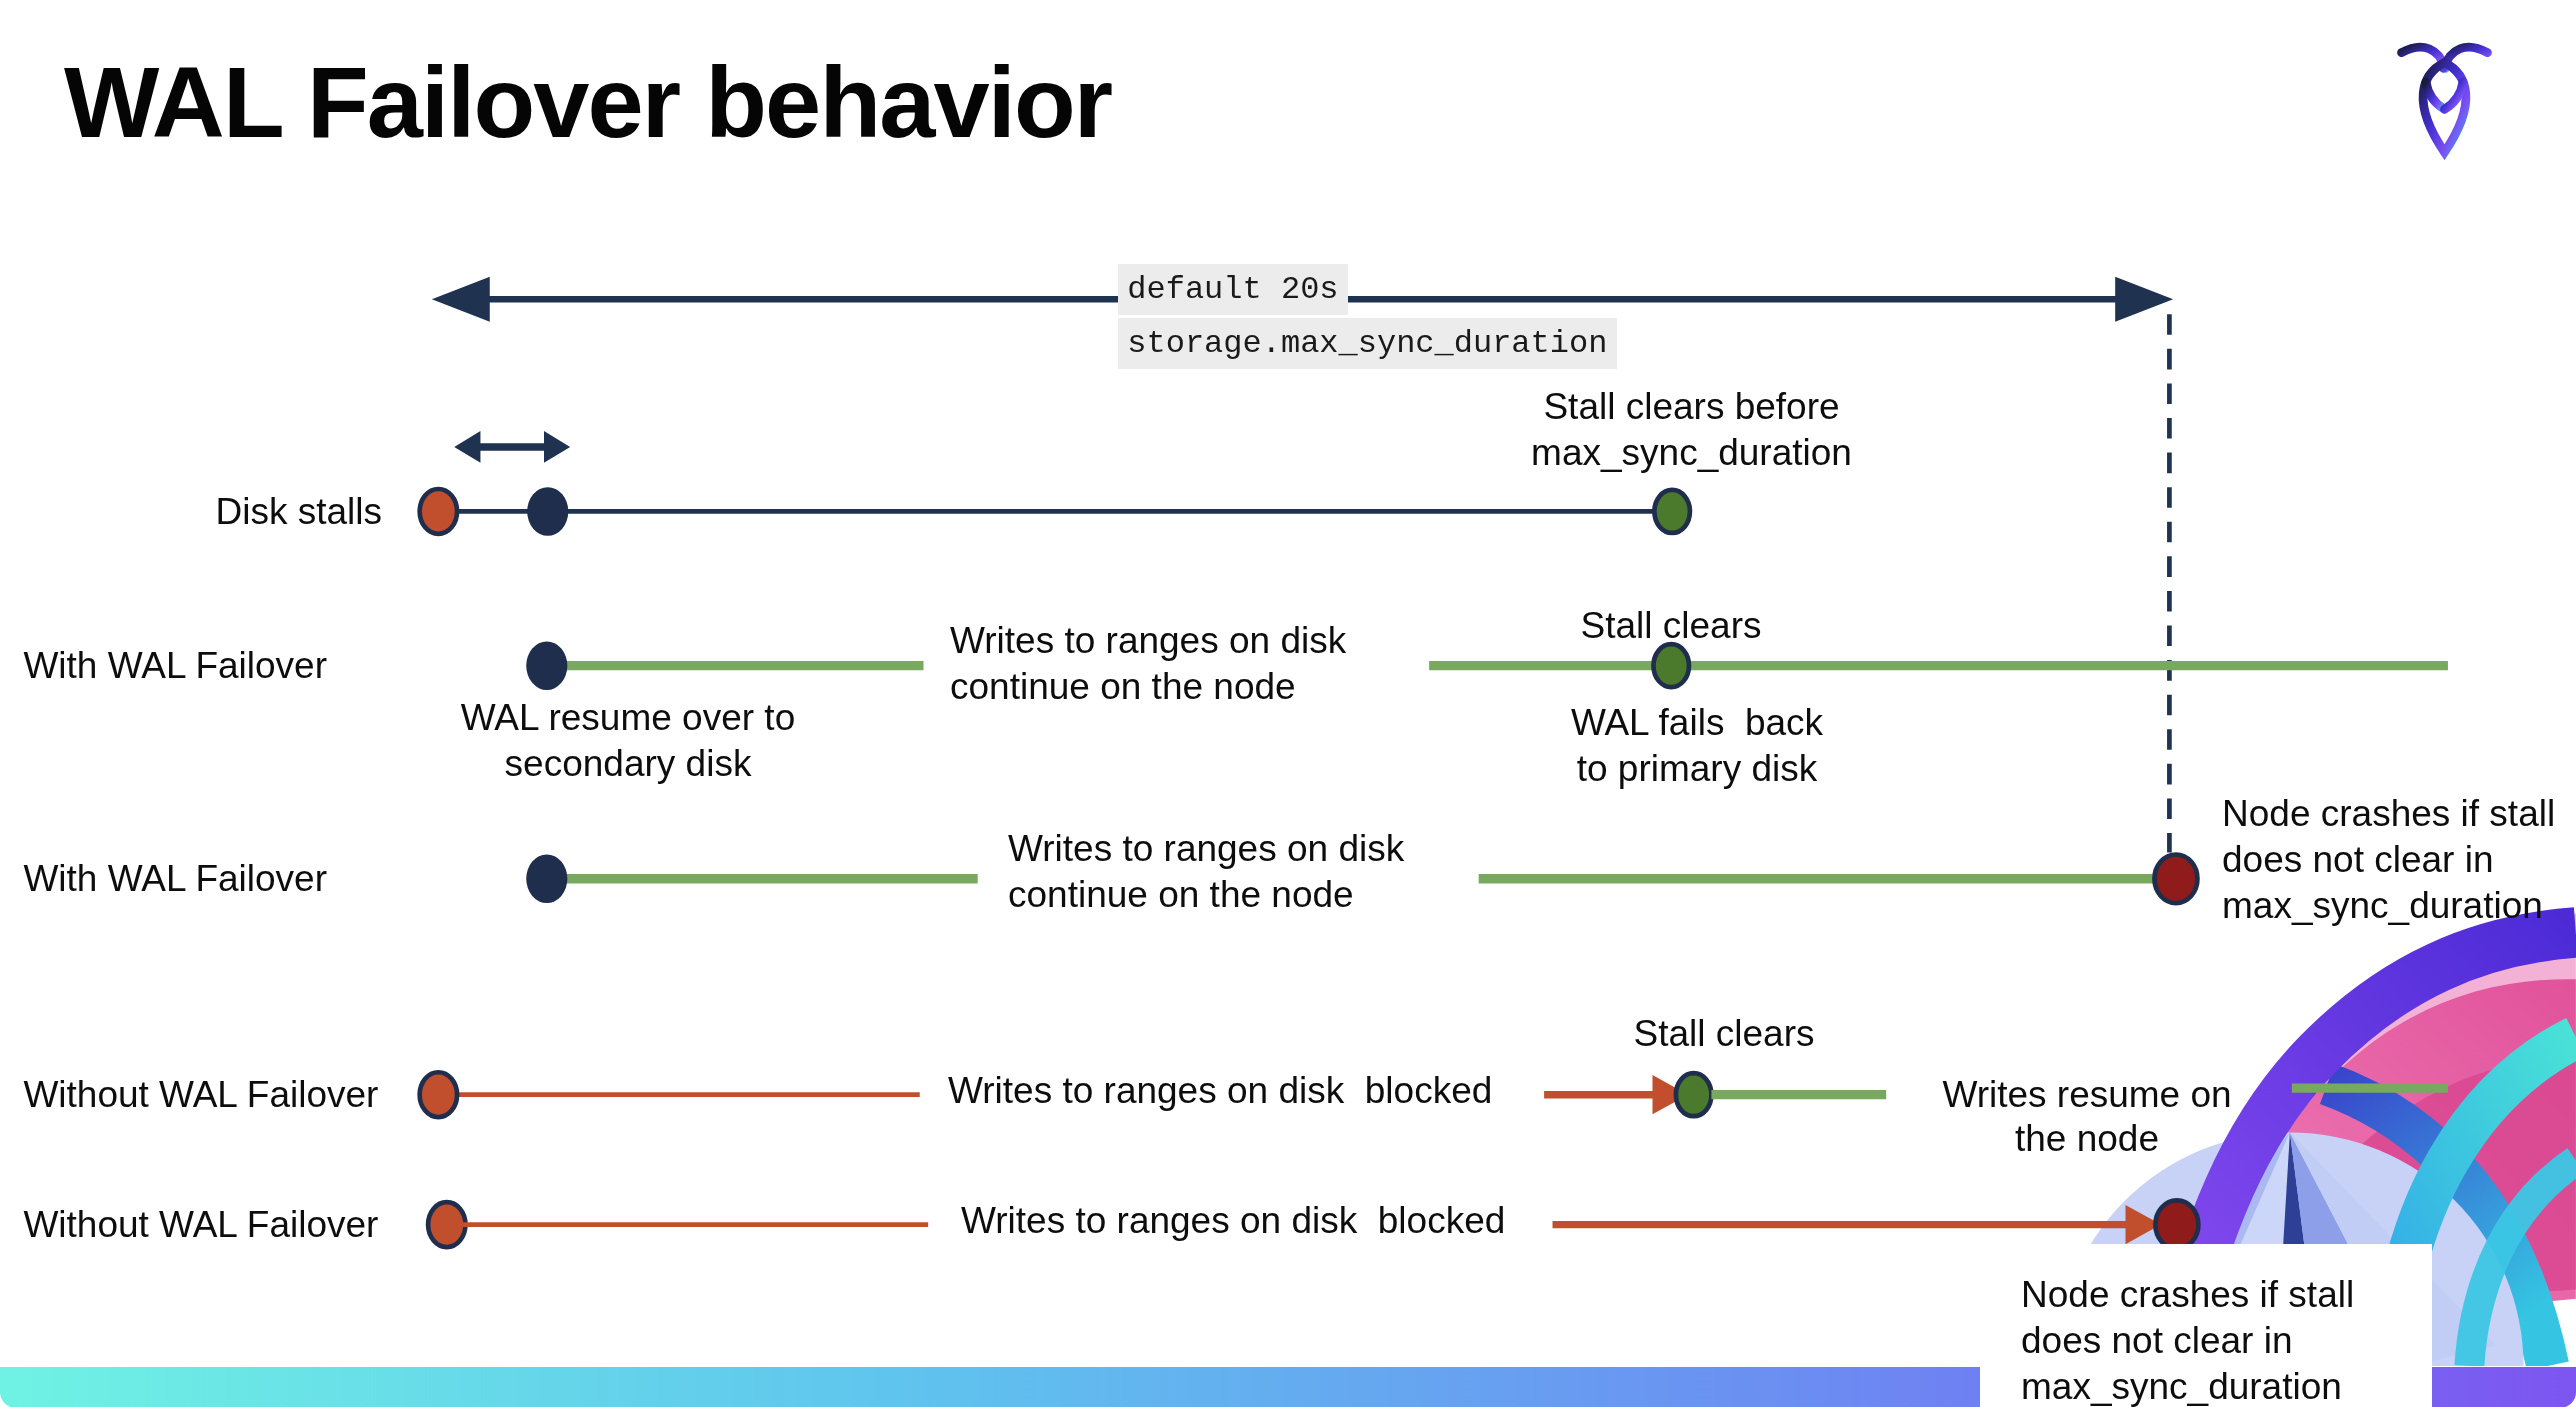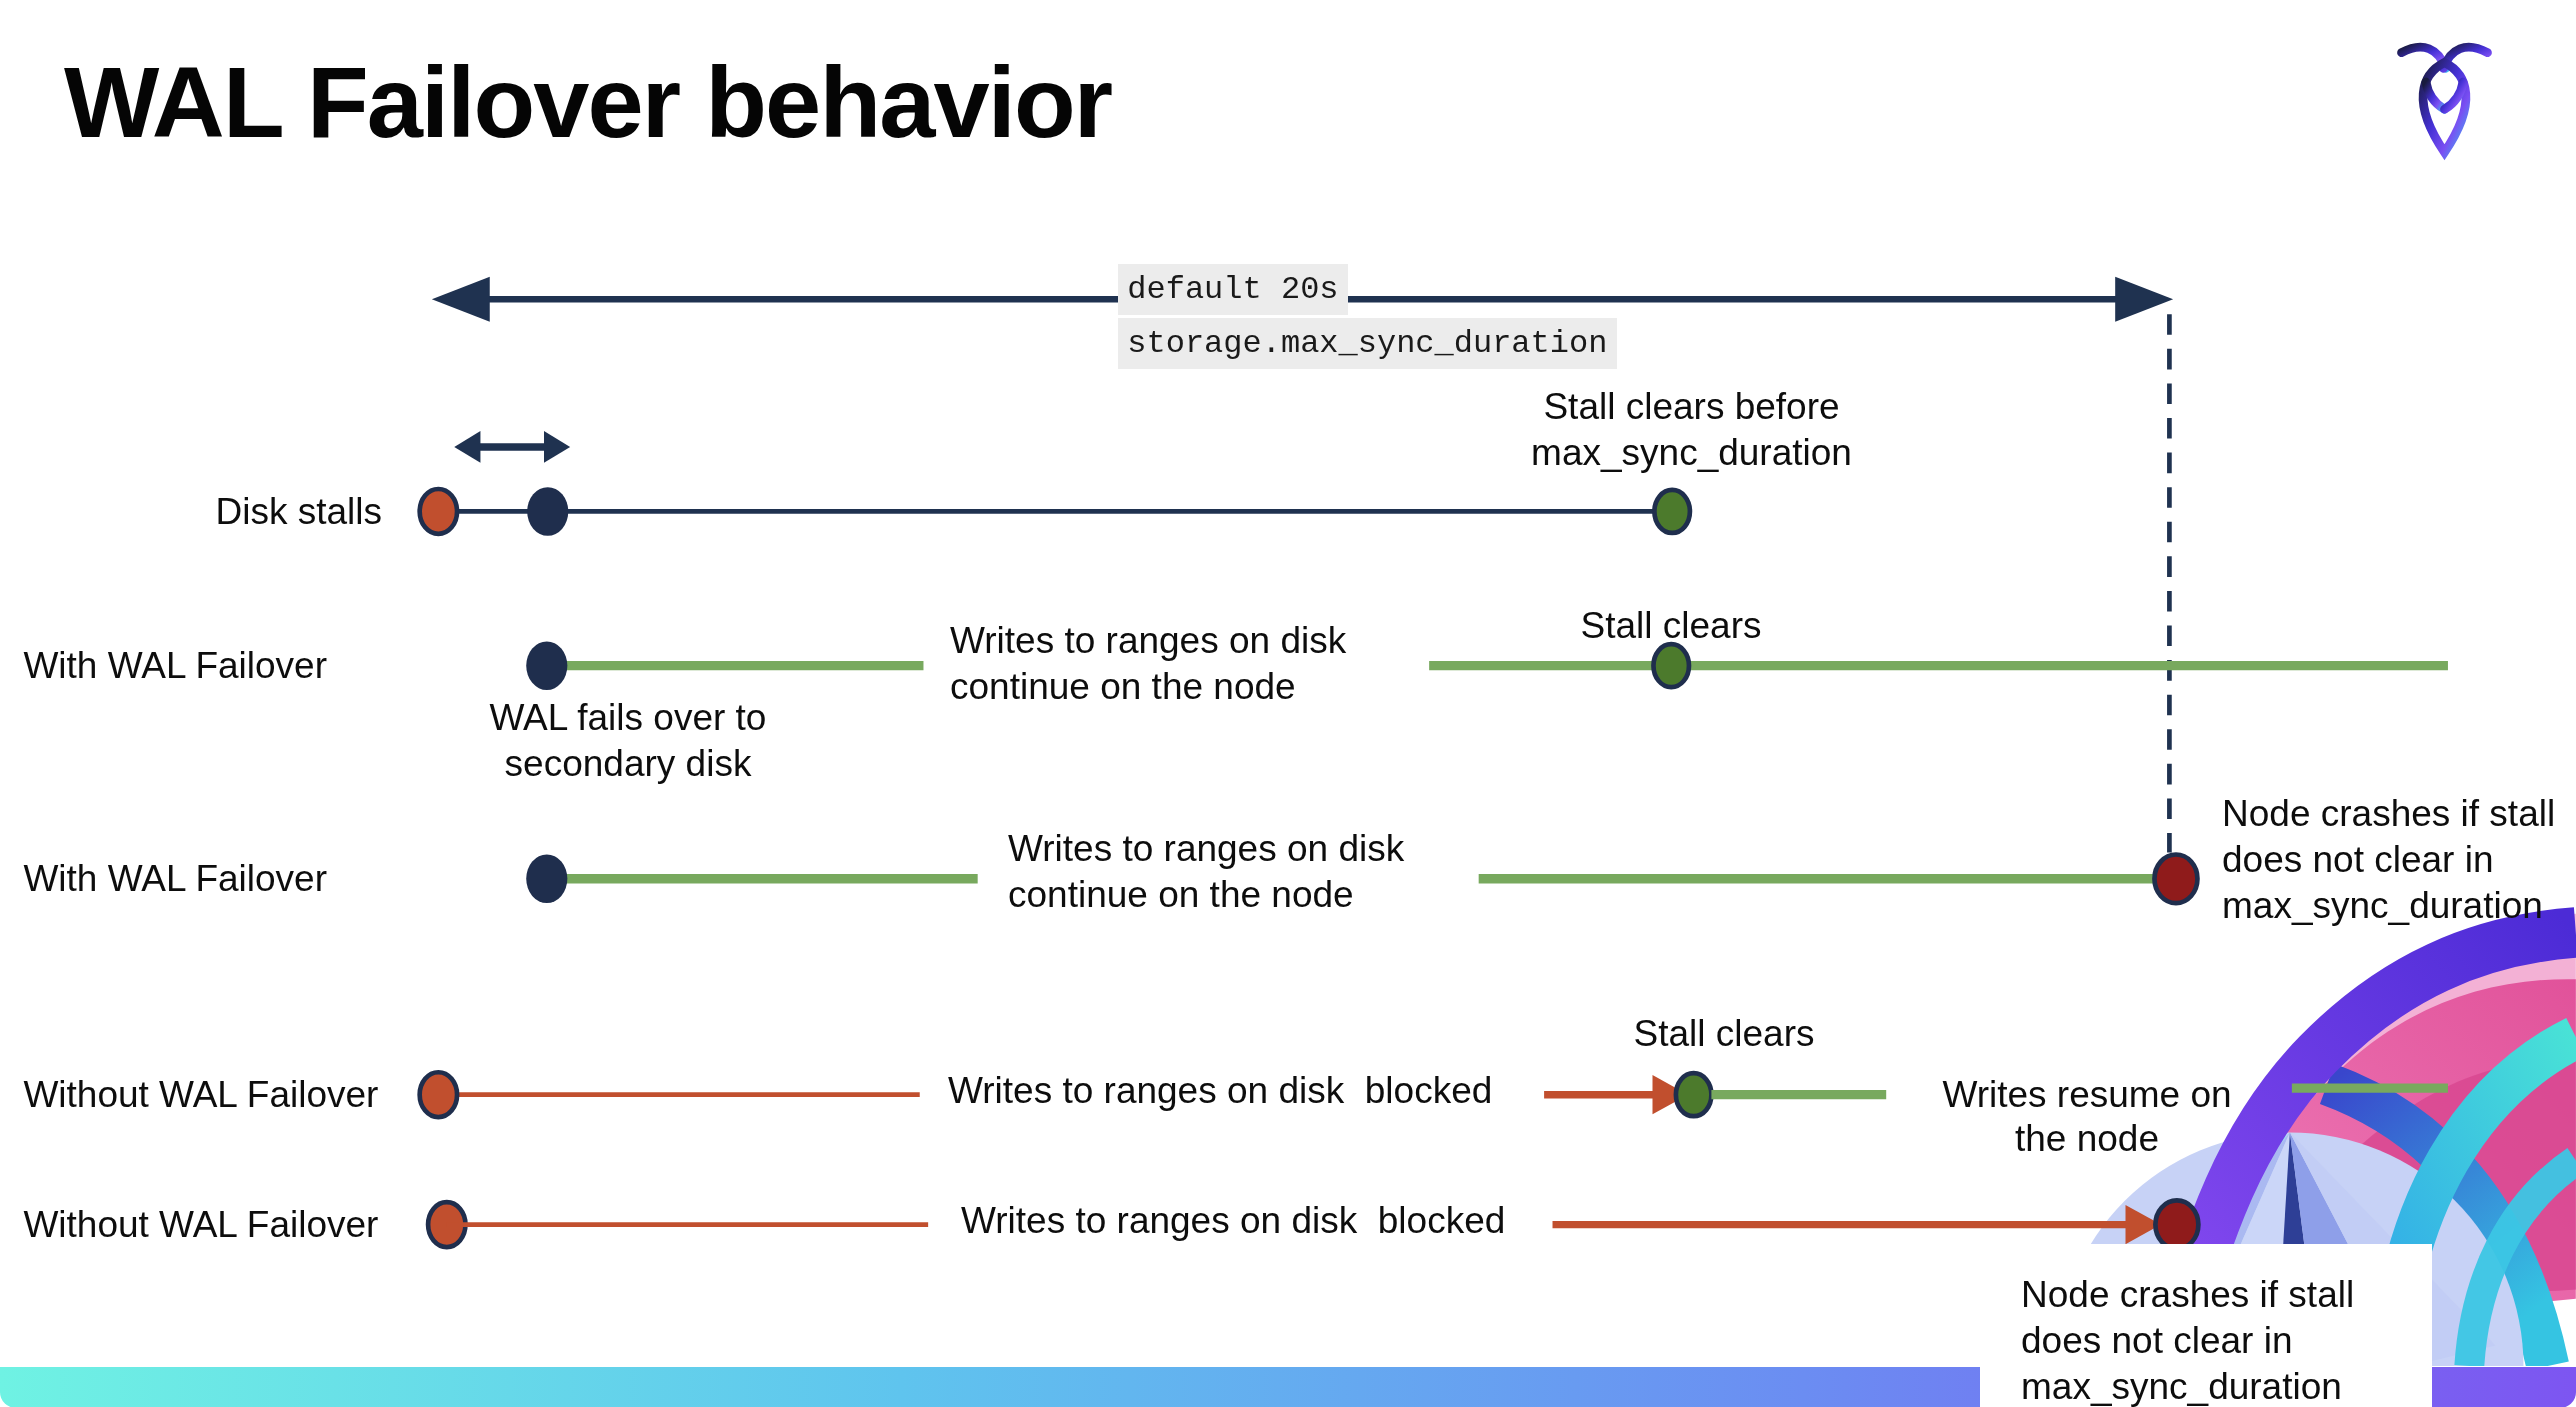--- a/index.html
+++ b/index.html
@@ -148,22 +148,24 @@
   <div class="note" style="left:23.4px;top:643px;">With WAL Failover</div>
   <div class="note" style="left:23.4px;top:856px;">With WAL Failover</div>
   <div class="note" style="left:23.4px;top:1072px;">Without WAL Failover</div>
   <div class="note" style="left:23.4px;top:1202px;">Without WAL Failover</div>
 
   <div class="note center" style="left:1458px;top:384px;width:467px;">Stall clears before
 max_sync_duration</div>
   <div class="note" style="left:950px;top:618px;">Writes to ranges on disk
 continue on the node</div>
   <div class="note center" style="left:1484px;top:603px;width:374px;">Stall clears</div>
-  <div class="note center" style="left:417px;top:695px;width:422px;">WAL fails over to
+  <div class="note center" style="left:417px;top:695px;width:422px;">WAL resume over to
 secondary disk</div>
+  <div class="note center" style="left:1486px;top:700px;width:422px;">WAL fails  back
+to primary disk</div>
   <div class="note" style="left:1008px;top:826px;">Writes to ranges on disk
 continue on the node</div>
   <div class="note" style="left:2222px;top:791px;width:348px;">Node crashes if stall
 does not clear in
 max_sync_duration</div>
   <div class="note" style="left:948px;top:1068px;">Writes to ranges on disk  blocked</div>
   <div class="note center" style="left:1537px;top:1011px;width:374px;">Stall clears</div>
   <div class="note center" style="left:1900px;top:1029px;width:374px;line-height:44px;margin-top:44px;">Writes resume on
 the node</div>
   <div class="note" style="left:961px;top:1198px;">Writes to ranges on disk  blocked</div>

